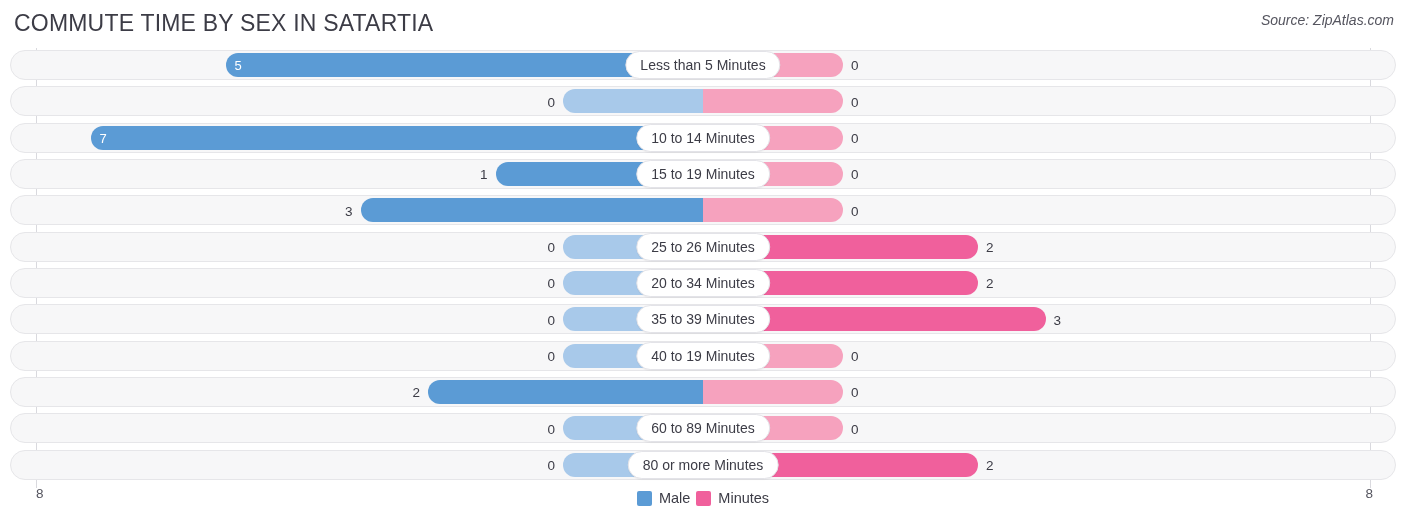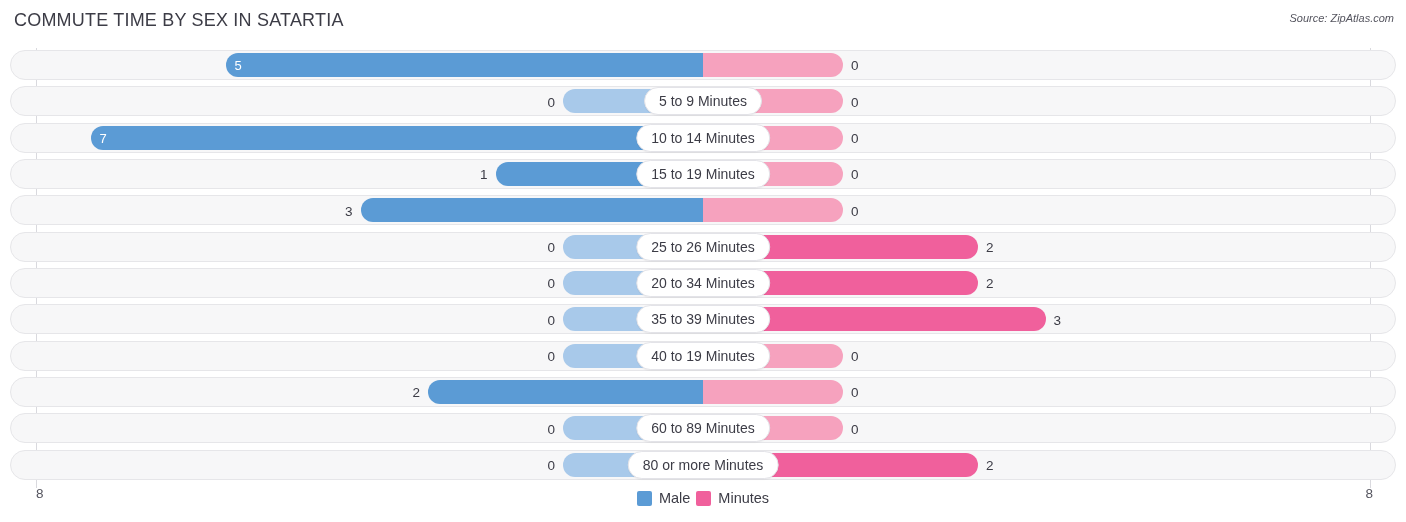--- a/index.html
+++ b/index.html
@@ -21,29 +21,29 @@
   }
   
   .header {
     position: absolute;
     top: 0; left: 0; right: 0;
     height: 44px;
   }
   .chart-title {
     position: absolute;
     left: 14px; top: 10px;
-    font-size: 18px;
+    font-size: 23px;
     letter-spacing: 0.2px;
     color: #3c3c46;
     white-space: nowrap;
   }
   .chart-source {
     position: absolute;
     right: 12px; top: 12px;
-    font-size: 11px;
+    font-size: 14px;
     font-style: italic;
     color: #55555f;
     white-space: nowrap;
   }
   
   .plot {
     position: absolute;
     left: 0; top: 48px;
     width: 1406px;
     height: 436px;
@@ -172,28 +172,28 @@
     <div class="gridline" id="gridline-left" style="left: 36px;"></div>
     <div class="gridline" id="gridline-right" style="left: 1370px;"></div>
     <div class="rows" id="rows-container">
         <div class="row">
           <div class="track"></div>
           <div class="bar male" style="left: 225.5px; width: 477.5px; background: rgb(91, 155, 213);">
             <span class="bar-inner-label">5</span>
           </div>
           <div class="bar female" style="left: 703px; width: 140px; background: rgb(246, 162, 190);"></div>
           <div class="val right" style="left: 851px;">0</div>
-        </div>
-        <div class="row">
-          <div class="track"></div>
-          <div class="bar male" style="left: 563px; width: 140px; background: rgb(168, 201, 234);"></div>
-          <div class="bar female" style="left: 703px; width: 140px; background: rgb(246, 162, 190);"></div>
-          <div class="val left" style="right: 851px;">0</div>
-          <div class="val right" style="left: 851px;">0</div>
-          <div class="cat-pill" style="left: 703px;">5 to 9 Minutes</div>
+          <div class="cat-pill" style="left: 703px;">Less than 5 Minutes</div>
+        </div>
+        <div class="row">
+          <div class="track"></div>
+          <div class="bar male" style="left: 563px; width: 140px; background: rgb(168, 201, 234);"></div>
+          <div class="bar female" style="left: 703px; width: 140px; background: rgb(246, 162, 190);"></div>
+          <div class="val left" style="right: 851px;">0</div>
+          <div class="val right" style="left: 851px;">0</div>
         </div>
         <div class="row">
           <div class="track"></div>
           <div class="bar male" style="left: 90.5px; width: 612.5px; background: rgb(91, 155, 213);">
             <span class="bar-inner-label">7</span>
           </div>
           <div class="bar female" style="left: 703px; width: 140px; background: rgb(246, 162, 190);"></div>
           <div class="val right" style="left: 851px;">0</div>
           <div class="cat-pill" style="left: 703px;">10 to 14 Minutes</div>
         </div>

